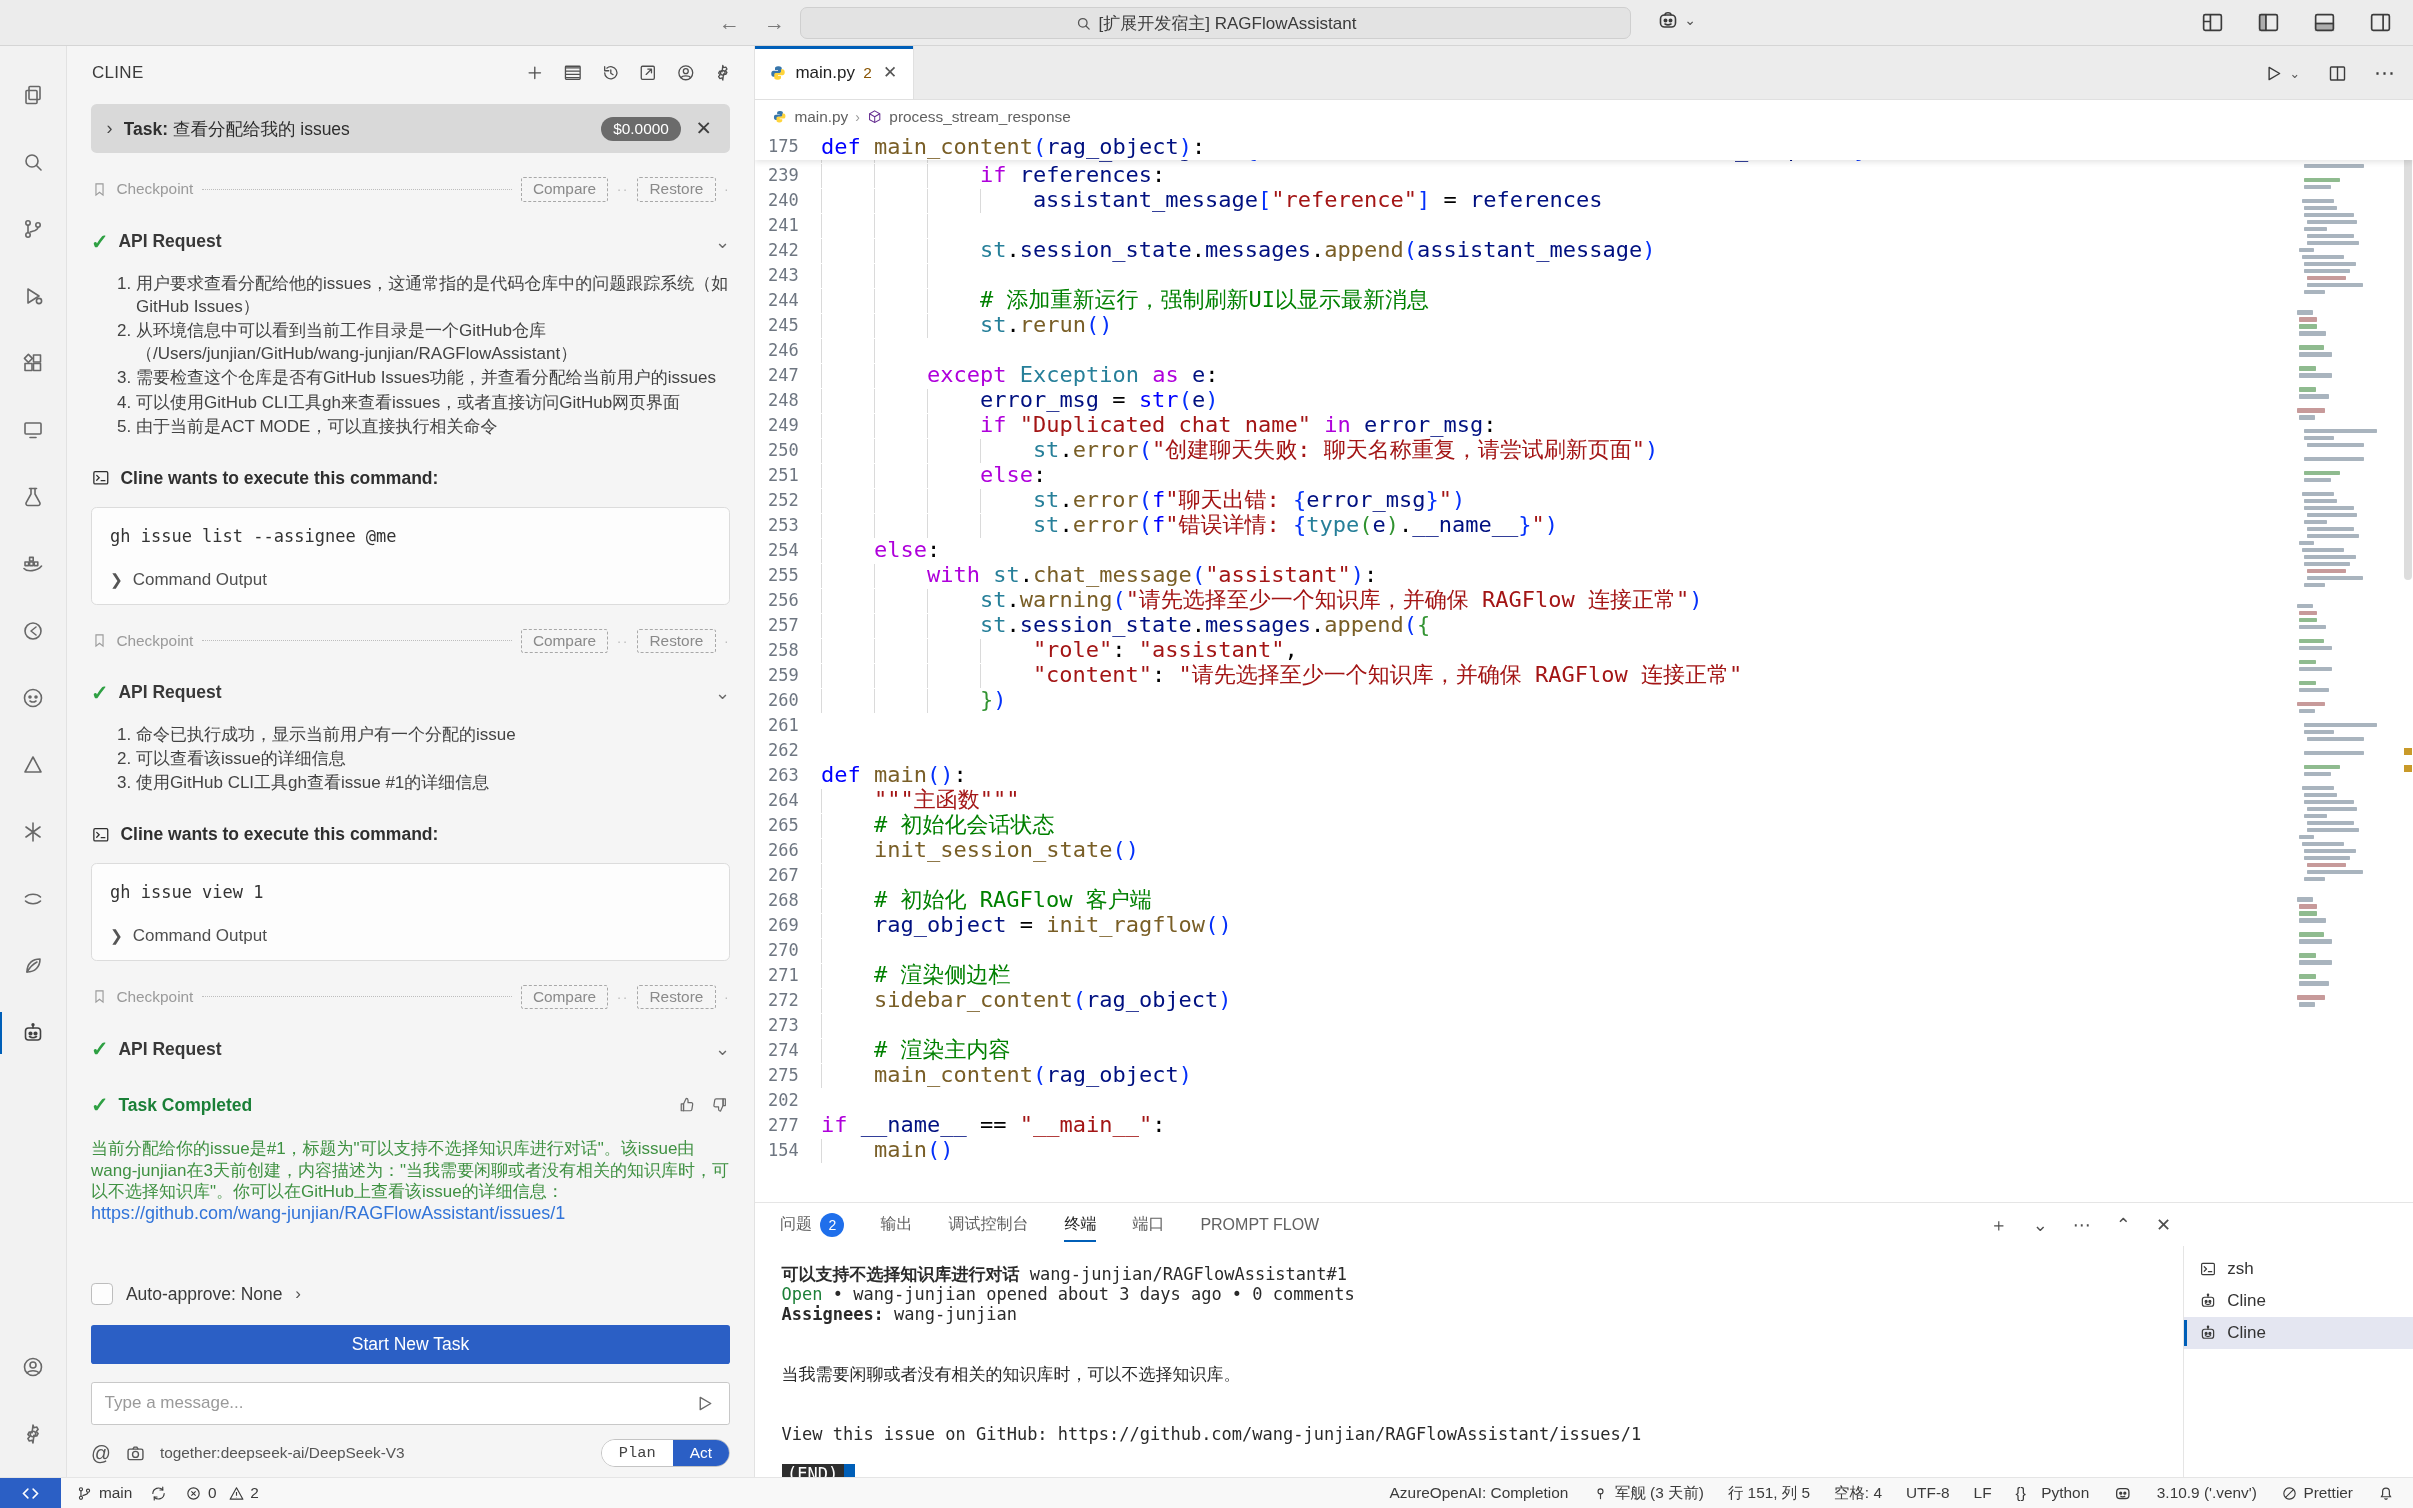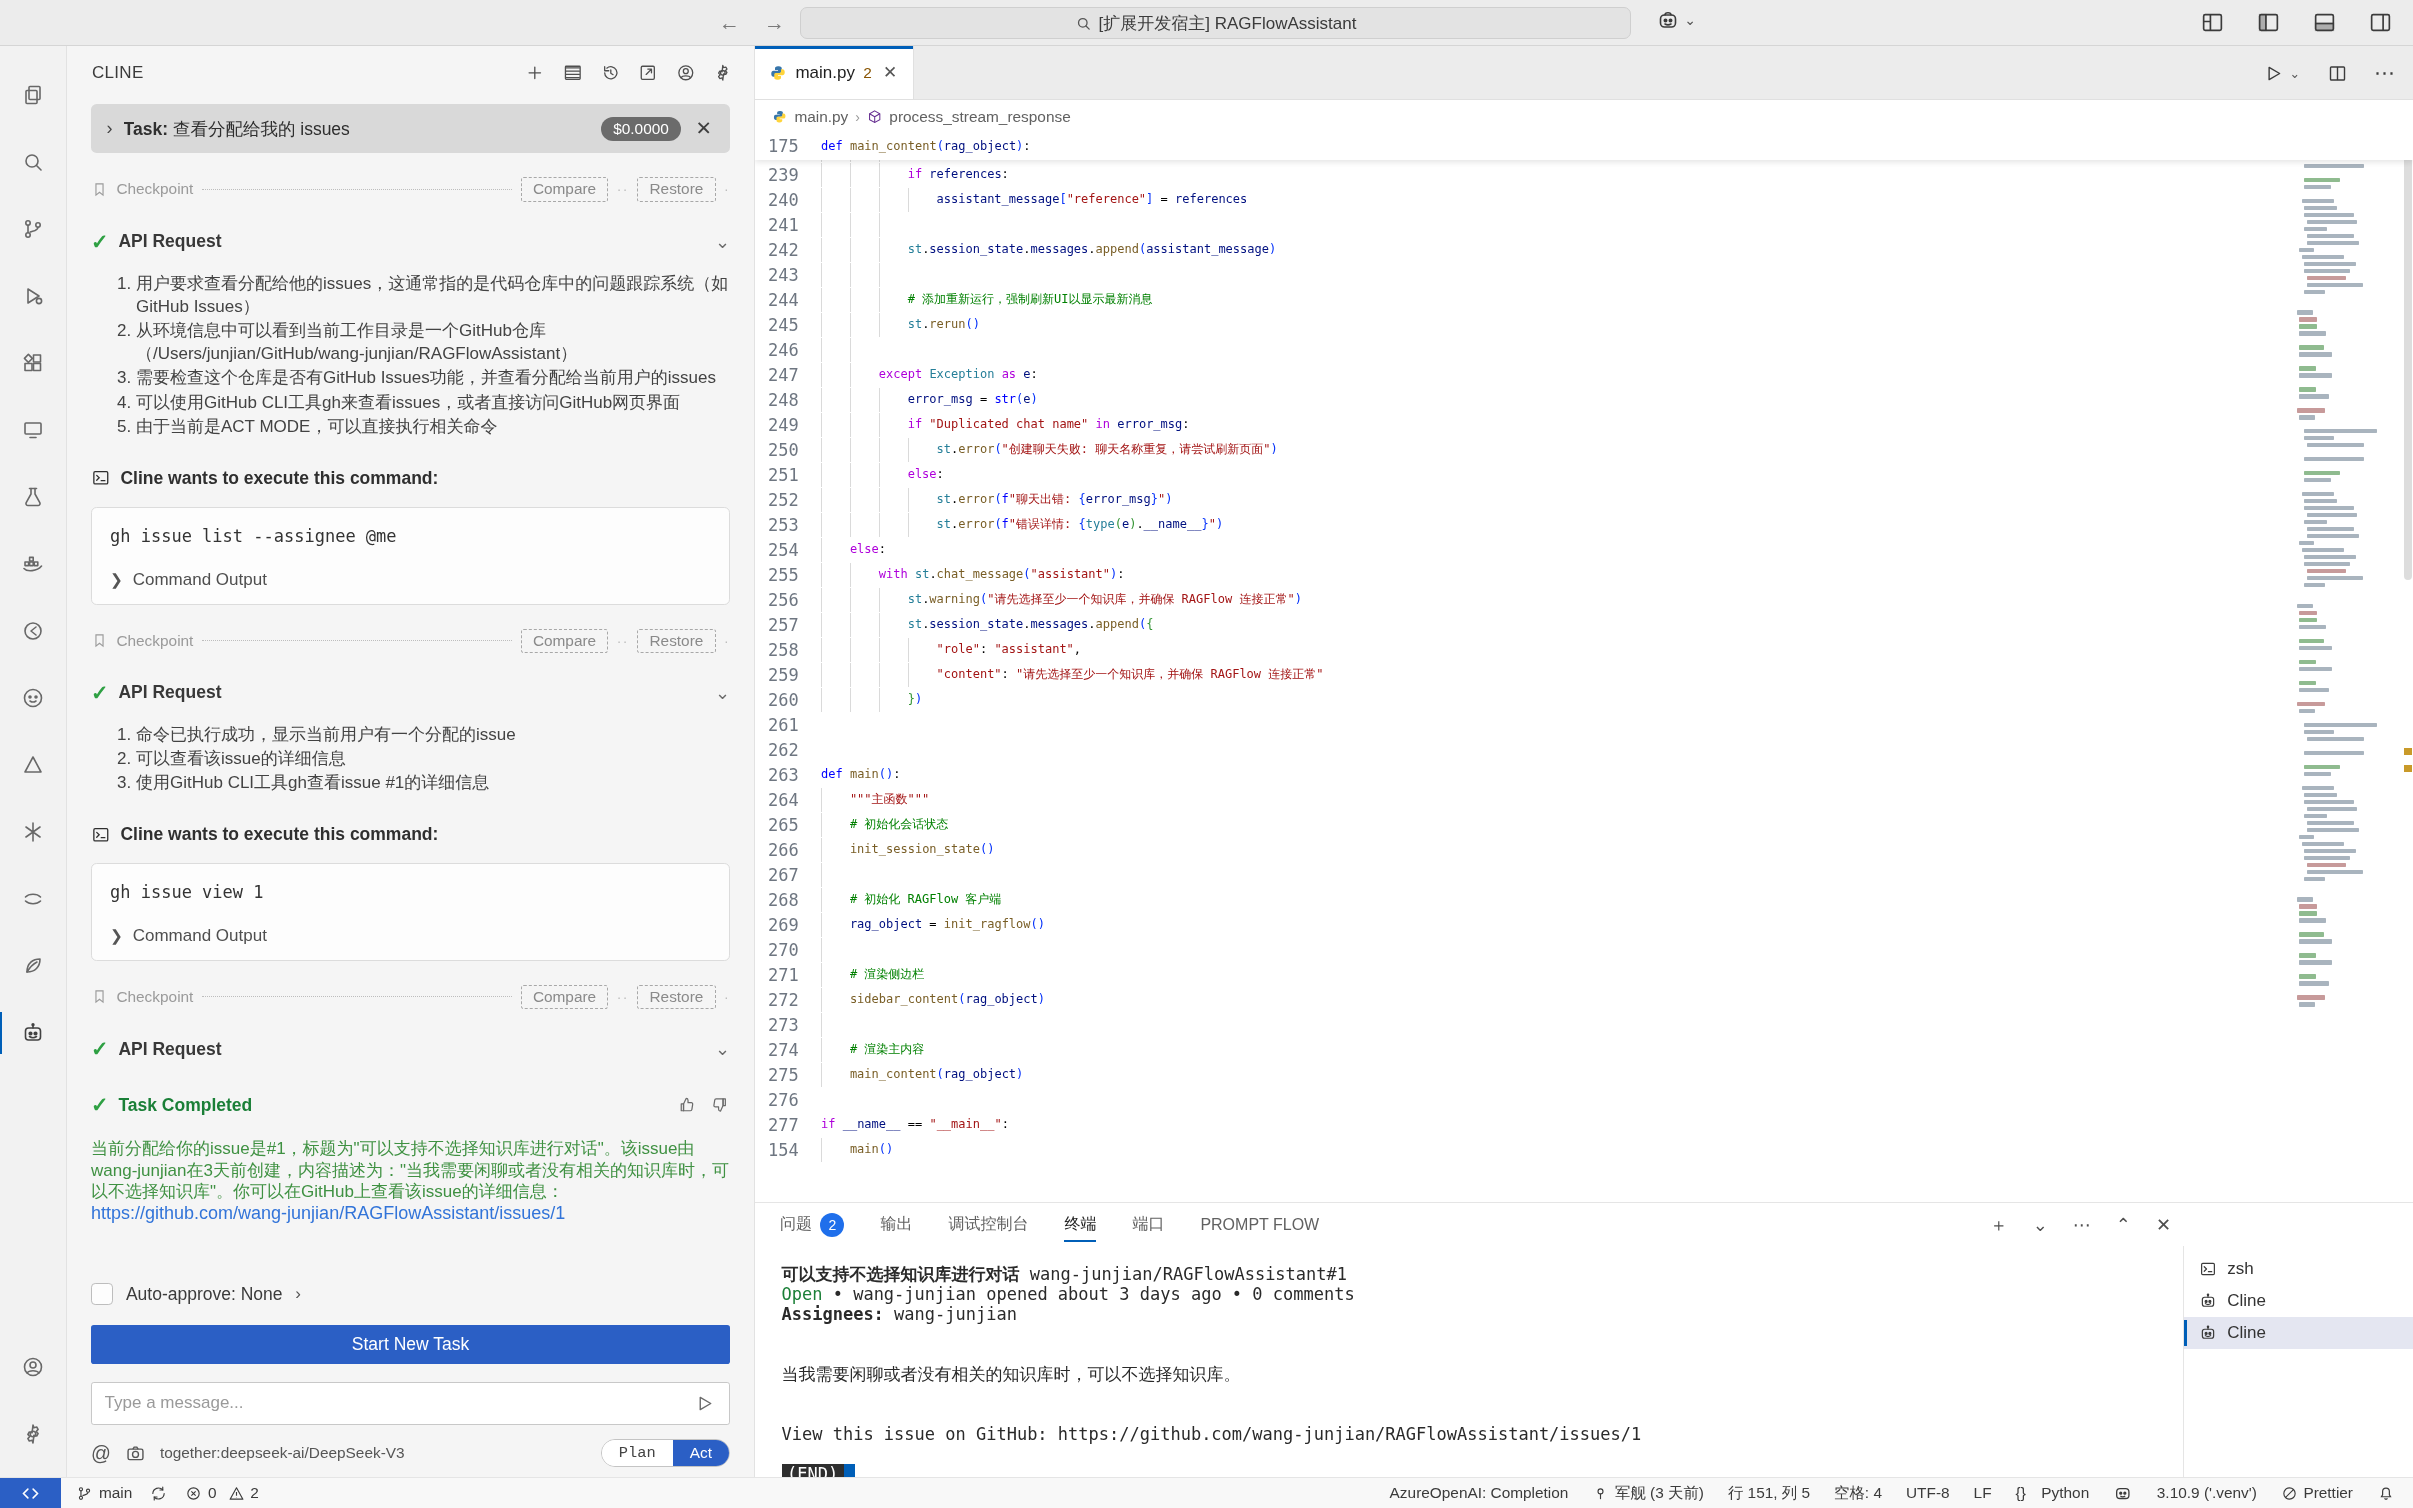--- a/index.html
+++ b/index.html
@@ -112,21 +112,21 @@
     flex:0 0 33px; background:#fff; }
   .bc-sep { color:#9a9a9a; font-size:14px; }
 
   .codearea { flex:1; position:relative; overflow:hidden; background:#fff; }
   .sticky { position:absolute; top:0; left:0; right:0; height:26.5px; background:#fff; z-index:3;
     box-shadow:0 2.8px 5.6px rgba(0,0,0,.10); display:flex; align-items:center; }
   .rows { position:absolute; top:4px; left:0; right:119px; z-index:1; }
   .crow { height:25px; display:flex; align-items:center; }
   .ln { width:66px; flex:0 0 66px; text-align:right; padding-right:22.3px;
     font-family:"DejaVu Sans Mono", monospace; font-size:17px; color:#6e7681; }
-  .ctext { white-space:pre; font-family:"DejaVu Sans Mono", monospace; font-size:12px; line-height:25px; }
+  .ctext { white-space:pre; font-family:"DejaVu Sans Mono", monospace; font-size:22px; line-height:25px; }
   .ig { display:inline-block; width:4ch; height:24px; border-left:0.7px solid #dadada; vertical-align:middle; }
   .tk-kw{color:#AF00DB}.tk-def{color:#0000FF}.tk-blt{color:#0000FF}.tk-cls{color:#267F99}
   .tk-mod{color:#267F99}.tk-fn{color:#795E26}.tk-var{color:#001080}.tk-str{color:#A31515}
   .tk-com{color:#008000}.tk-op{color:#000}.tk-br{color:#0431FA}.tk-br2{color:#319331}
   .tk-fbr{color:#0431FA}.tk-plain{color:#000}
 
   .minimap { position:absolute; top:0; right:11.2px; width:105px; bottom:0; z-index:2; }
   .mm-row { border-radius:0.7px; }
   .vscroll { position:absolute; top:0; right:0; width:9.8px; bottom:0; z-index:2; }
   .vthumb { position:absolute; top:0; right:0.7px; width:8.4px; height:447px; background:rgba(100,100,100,.22); border-radius:4.2px; }
@@ -759,21 +759,21 @@
             </div>
             <div class="crow">
               <span class="ln">274</span>
               <span class="ctext"><span class="ig"></span><span class="tk-com"># 渲染主内容</span></span>
             </div>
             <div class="crow">
               <span class="ln">275</span>
               <span class="ctext"><span class="ig"></span><span class="tk-fn">main_content</span><span class="tk-br">(</span><span class="tk-var">rag_object</span><span class="tk-br">)</span></span>
             </div>
             <div class="crow">
-              <span class="ln">276</span>
+              <span class="ln">202</span>
               <span class="ctext"></span>
             </div>
             <div class="crow">
               <span class="ln">277</span>
               <span class="ctext"><span class="tk-kw">if</span><span class="tk-plain"> </span><span class="tk-var">__name__</span><span class="tk-plain"> </span><span class="tk-op">==</span><span class="tk-plain"> </span><span class="tk-str">"__main__"</span><span class="tk-op">:</span></span>
             </div>
             <div class="crow">
               <span class="ln">154</span>
               <span class="ctext"><span class="ig"></span><span class="tk-fn">main</span><span class="tk-br">(</span><span class="tk-br">)</span></span>
             </div>

